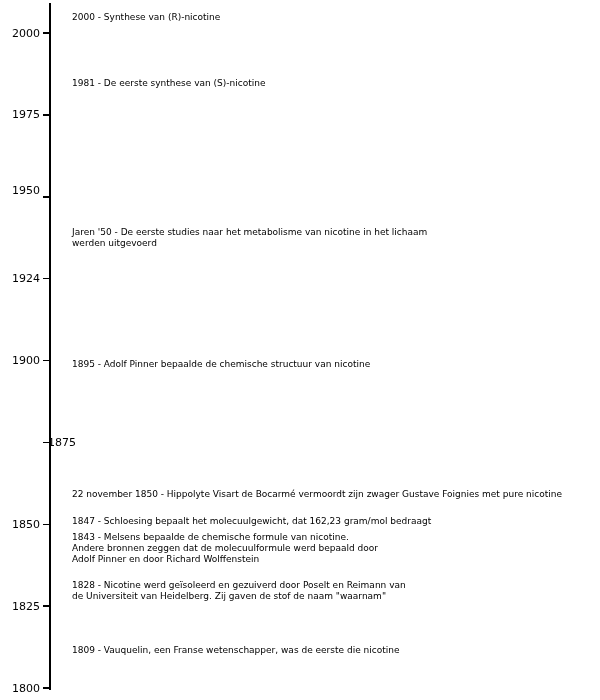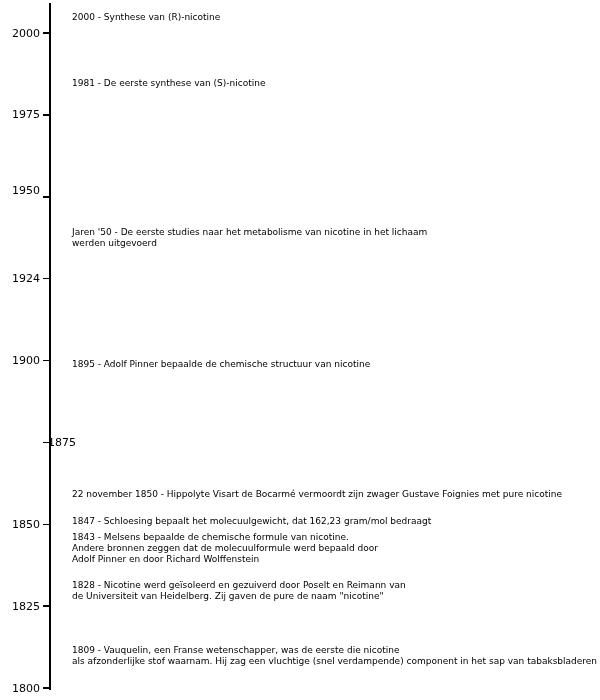--- a/index.html
+++ b/index.html
@@ -97,20 +97,19 @@
       <div class="event" style="top: 515.975px;">
         <div class="event-line">1847 - Schloesing bepaalt het molecuulgewicht, dat 162,23 gram/mol bedraagt</div>
       </div>
       <div class="event" style="top: 531.675px;">
         <div class="event-line">1843 - Melsens bepaalde de chemische formule van nicotine.</div>
         <div class="event-line">Andere bronnen zeggen dat de molecuulformule werd bepaald door</div>
         <div class="event-line">Adolf Pinner en door Richard Wolffenstein</div>
       </div>
       <div class="event" style="top: 580px;">
         <div class="event-line">1828 - Nicotine werd geïsoleerd en gezuiverd door Poselt en Reimann van</div>
-        <div class="event-line">de Universiteit van Heidelberg. Zij gaven de pure de naam "nicotine"</div>
+        <div class="event-line">de Universiteit van Heidelberg. Zij gaven de stof de naam "waarnam"</div>
       </div>
       <div class="event" style="top: 645.025px;">
         <div class="event-line">1809 - Vauquelin, een Franse wetenschapper, was de eerste die nicotine</div>
-        <div class="event-line">als afzonderlijke stof waarnam. Hij zag een vluchtige (snel verdampende) component in het sap van tabaksbladeren</div>
       </div>
     </div>
 </div>
 
 </body></html>

